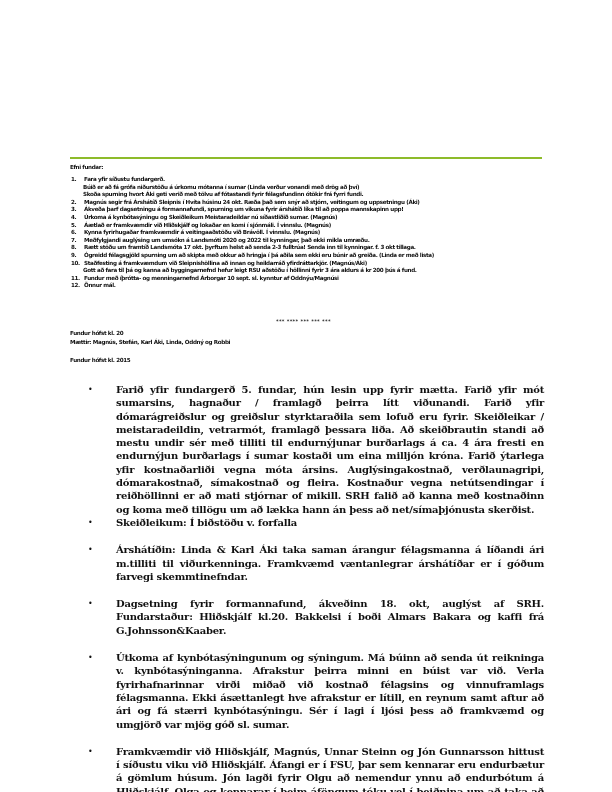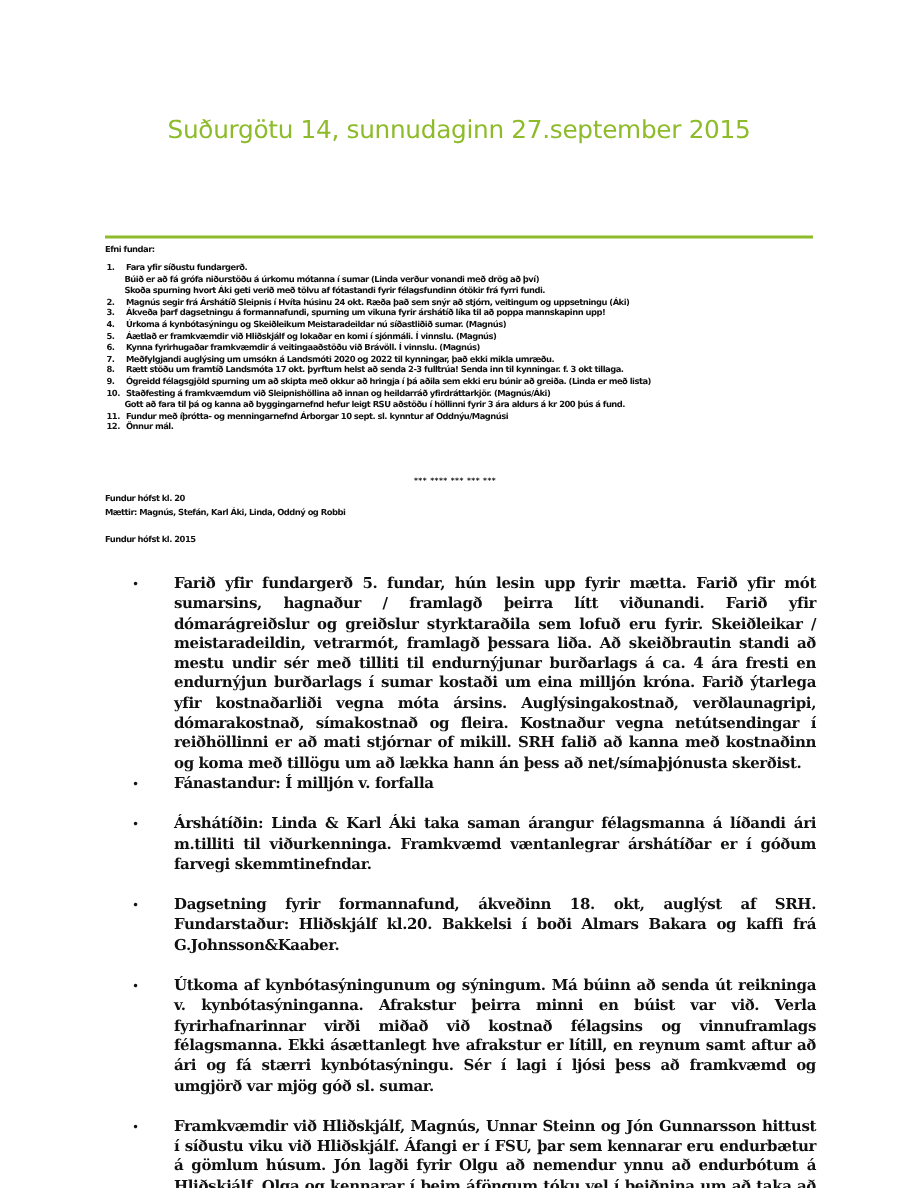--- a/index.html
+++ b/index.html
@@ -23,21 +23,20 @@
   .bullet .dot { width: 28px; flex: 0 0 28px; font-size: 8px; line-height: 13.3px; }
   .bullet .text { font-family: "DejaVu Serif", serif; font-weight: bold; font-size: 10px;
                   line-height: 13.3px; letter-spacing: -0.25px; text-align: justify; }
 </style>
 </head>
 <body>
 
 <div>
 
   <div class="title">
-    <div>Suðurgötu 14, sunnudaginn 27.september 2015</div>
   </div>
 
   <div class="rule"></div>
 
   <div class="small" style="left:70px; top:164px;">Efni fundar:</div>
 
   <div class="agenda">
     <div class="item">
         <span class="num">1.</span>
         <span>Fara yfir síðustu fundargerð.</span>
@@ -97,21 +96,21 @@
   <div class="small" style="left:70px; top:339px;">Mættir: Magnús, Stefán, Karl Áki, Linda, Oddný og Robbi</div>
   <div class="small" style="left:70px; top:357px;">Fundur hófst kl. 2015</div>
 
   <div class="bullets">
     <div class="bullet">
       <span class="dot">•</span>
       <span class="text">Farið yfir fundargerð 5. fundar, hún lesin upp fyrir mætta. Farið yfir mót sumarsins, hagnaður / framlagð þeirra lítt viðunandi. Farið yfir dómarágreiðslur og greiðslur styrktaraðila sem lofuð eru fyrir. Skeiðleikar / meistaradeildin, vetrarmót, framlagð þessara liða. Að skeiðbrautin standi að mestu undir sér með tilliti til endurnýjunar burðarlags á ca. 4 ára fresti en endurnýjun burðarlags í sumar kostaði um eina milljón króna. Farið ýtarlega yfir kostnaðarliði vegna móta ársins. Auglýsingakostnað, verðlaunagripi, dómarakostnað, símakostnað og fleira. Kostnaður vegna netútsendingar í reiðhöllinni er að mati stjórnar of mikill. SRH falið að kanna með kostnaðinn og koma með tillögu um að lækka hann án þess að net/símaþjónusta skerðist.</span>
     </div>
     <div class="bullet" style="margin-top:-14px;">
       <span class="dot">•</span>
-      <span class="text">Fánastandur: Í milljón v. forfalla</span>
+      <span class="text">Skeiðleikum: Í biðstöðu v. forfalla</span>
     </div>
     <div class="bullet">
       <span class="dot">•</span>
       <span class="text">Árshátíðin: Linda &amp; Karl Áki taka saman árangur félagsmanna á líðandi ári m.tilliti til viðurkenninga. Framkvæmd væntanlegrar árshátíðar er í góðum farvegi skemmtinefndar.</span>
     </div>
     <div class="bullet">
       <span class="dot">•</span>
       <span class="text">Dagsetning fyrir formannafund, ákveðinn 18. okt, auglýst af SRH. Fundarstaður: Hliðskjálf kl.20. Bakkelsi í boði Almars Bakara og kaffi frá G.Johnsson&amp;Kaaber.</span>
     </div>
     <div class="bullet">

